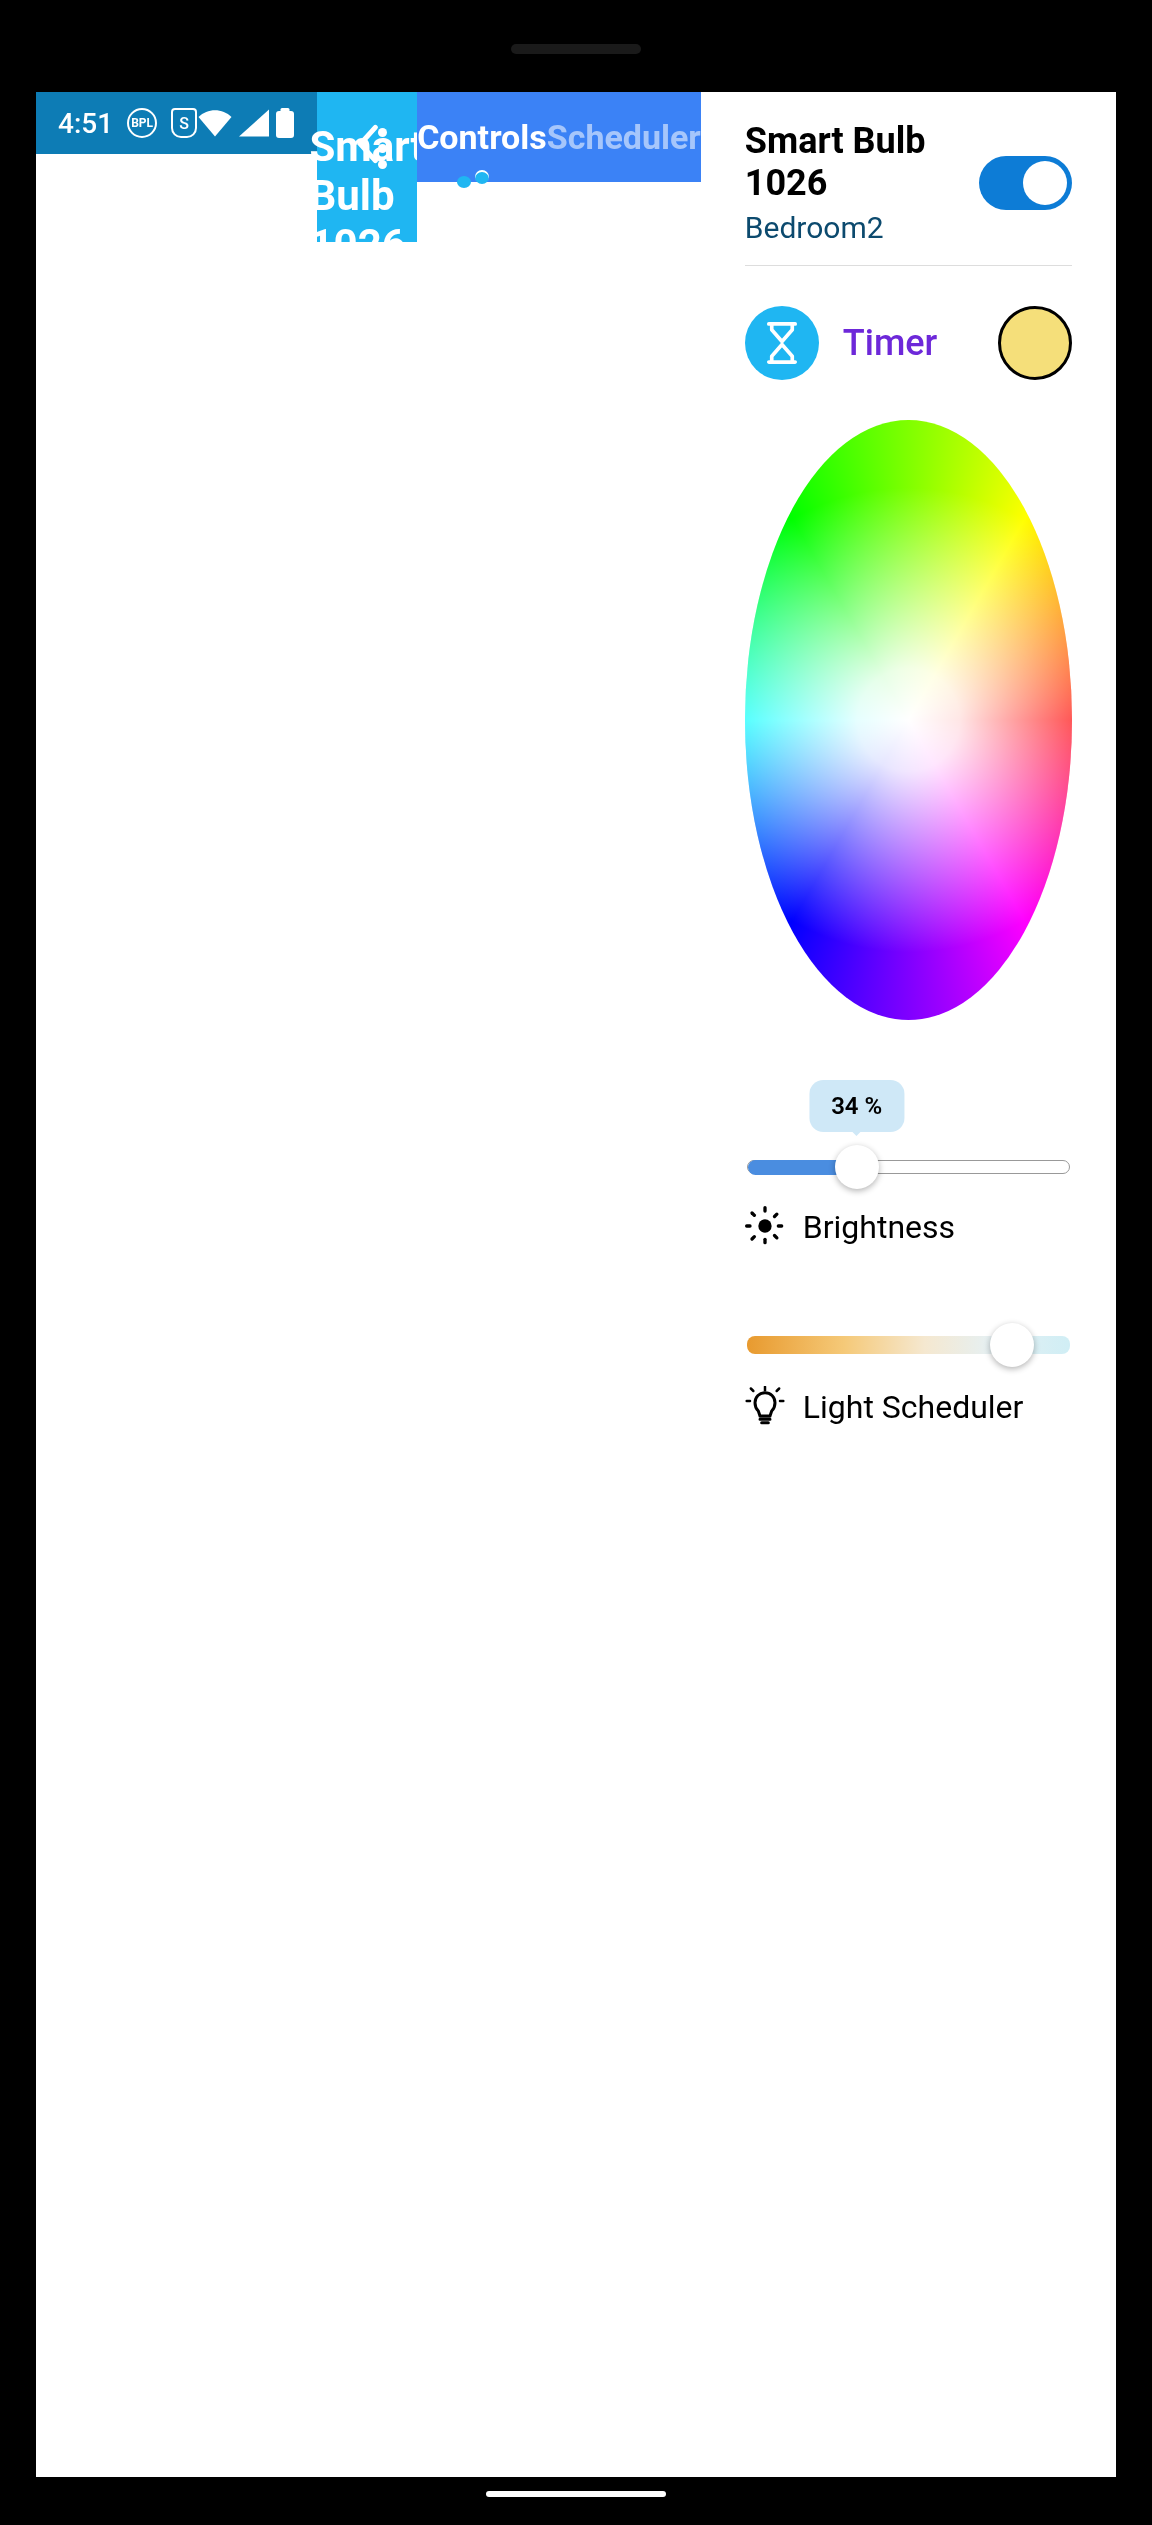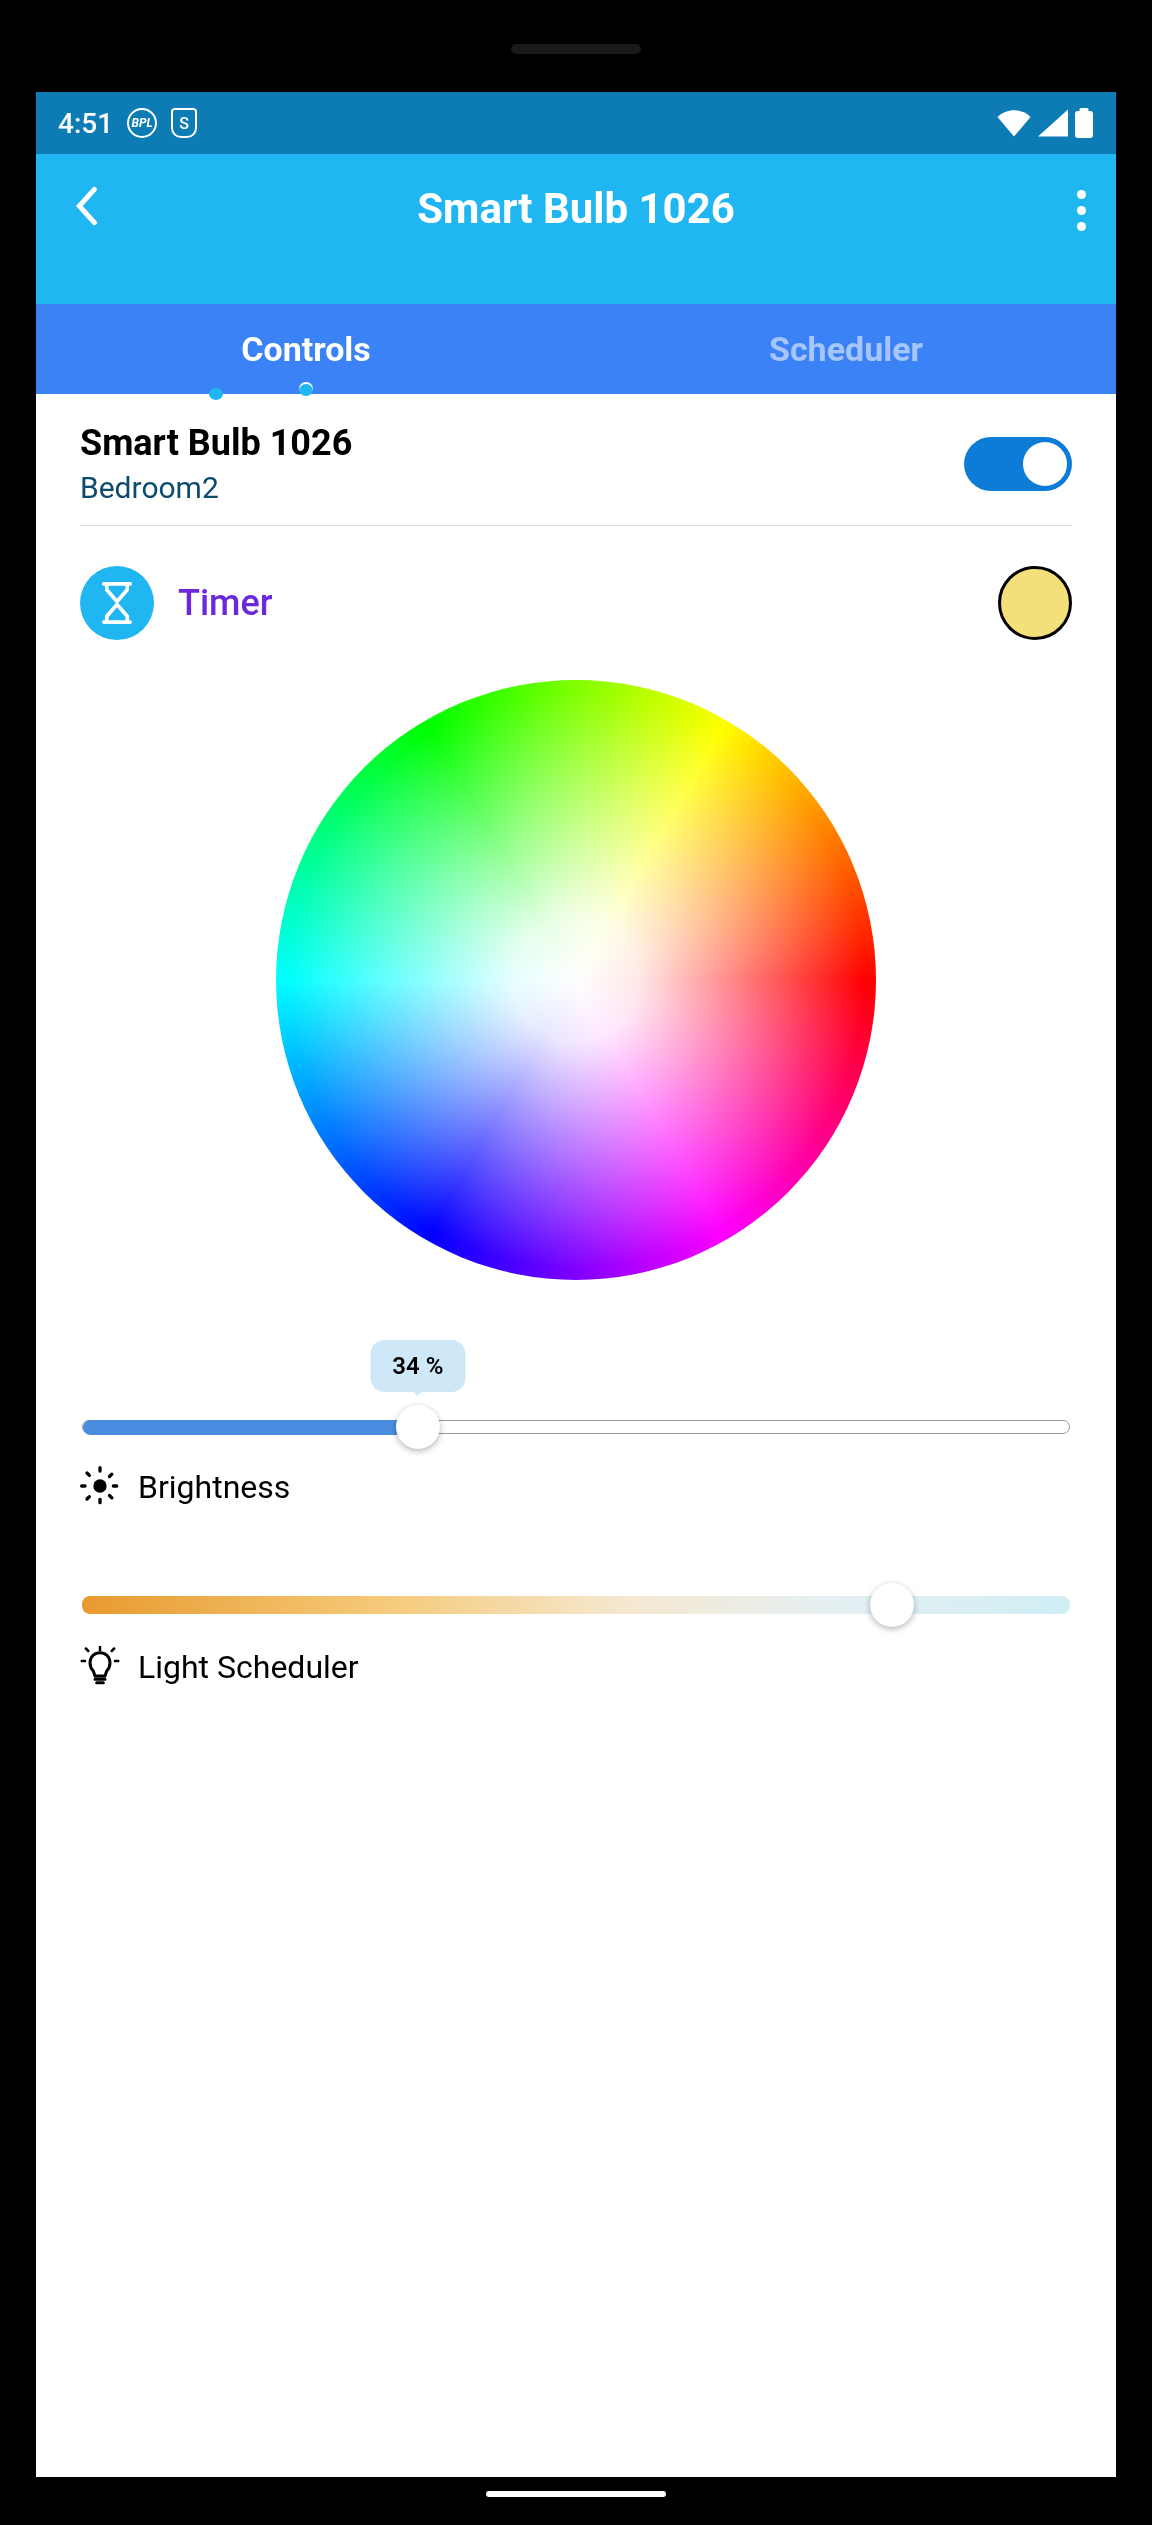--- a/index.html
+++ b/index.html
@@ -30,21 +30,21 @@
     background: #1a1a1a;
     border-radius: 6px;
   }
   .screen {
     width: 100%;
     height: 100%;
     background: #fff;
     border-radius: 0;
     overflow: hidden;
     display: flex;
-    flex-direction: column;
+    flex-direction: row;
     position: relative;
     margin-top: 60px;
     height: calc(100% - 60px);
   }
   .home-indicator {
     position: absolute;
     bottom: 28px;
     left: 50%;
     transform: translateX(-50%);
     width: 180px;
@@ -63,21 +63,21 @@
     padding: 0 22px;
     color: #fff;
     font-size: 28px;
     font-weight: 500;
   }
   .status-left { display: flex; align-items: center; gap: 14px; }
   .status-right { display: flex; align-items: center; gap: 6px; }
   .status-icon-circle {
     width: 30px; height: 30px; border: 2.5px solid #fff; border-radius: 50%;
     display: flex; align-items: center; justify-content: center;
-    font-size: 12px; font-weight: bold; font-style: italic;
+    font-size: 12px; font-weight: bold; 
   }
   .status-icon-shield {
     width: 26px; height: 30px; border: 2.5px solid #fff; border-radius: 4px 4px 10px 10px;
     display:flex; align-items:center; justify-content:center; font-size:16px;
   }
   
   .app-bar {
     background: #1fb6f2;
     height: 150px;
     display: flex;

